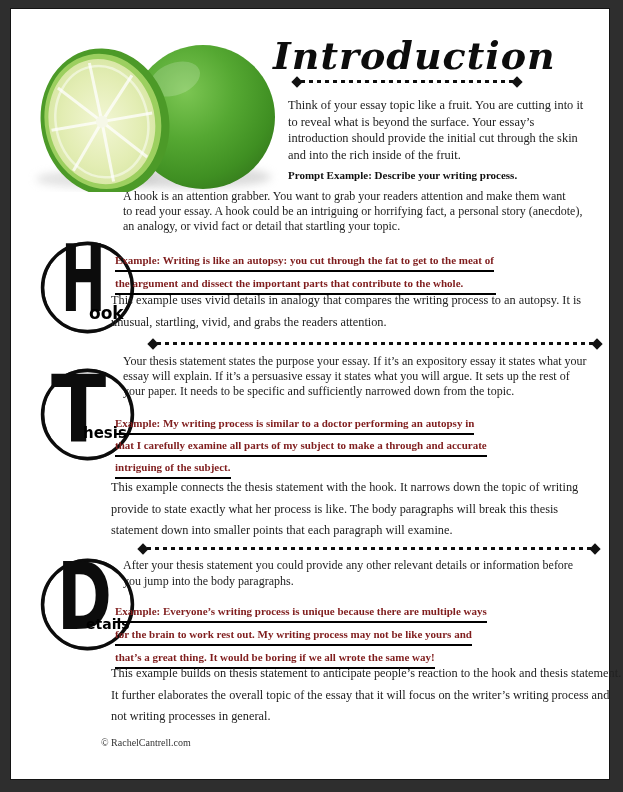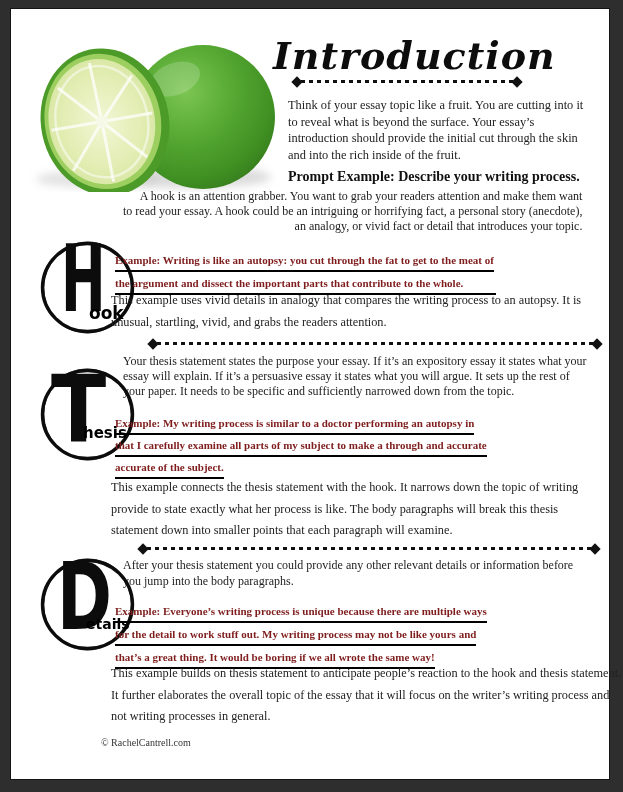--- a/index.html
+++ b/index.html
@@ -30,26 +30,26 @@
     flex:1;height:3px;
     background:repeating-linear-gradient(90deg,#111 0 4px,transparent 4px 8px);
   }
   .diamond{width:8px;height:8px;background:#111;transform:rotate(45deg);flex:0 0 auto;}
   .title-divider{left:282px;top:68px;width:228px;}
   .divider-2{left:138px;top:330px;width:452px;}
   .divider-3{left:128px;top:535px;width:460px;}
   
   .tline{white-space:nowrap;}
   .intro-para{position:absolute;left:277px;top:88px;width:330px;font-size:12.4px;line-height:16.5px;color:#222;}
-  .prompt-line{position:absolute;left:277px;top:160px;font-size:14px;font-weight:bold;color:#111;}
+  .prompt-line{position:absolute;left:277px;top:160px;font-size:11px;font-weight:bold;color:#111;}
   .para{position:absolute;font-size:12px;line-height:15px;color:#222;}
   .example{position:absolute;font-size:11px;font-weight:bold;color:#7f1d1d;}
   .example .tline{border-bottom:2px solid #000;padding-bottom:2px;line-height:15px;display:inline-block;}
   .expl{position:absolute;font-size:12.3px;color:#222;}
-  .s0-para{left:112px;top:180px;line-height:14.8px;text-align:right;}
+  .s0-para{left:112px;top:180px;line-height:14.8px;}
   .s0-example{left:104px;top:240px;line-height:23px;}
   .s0-expl{left:100px;top:280px;line-height:22px;}
   .s1-para{left:112px;top:345px;line-height:15px;}
   .s1-example{left:104px;top:404px;line-height:21px;}
   .s1-expl{left:100px;top:468px;line-height:21.5px;}
   .s2-para{left:112px;top:549px;line-height:15.5px;}
   .s2-example{left:104px;top:591px;line-height:22px;}
   .s2-expl{left:100px;top:654px;line-height:21.5px;}
   
   .badge{position:absolute;width:97px;height:97px;}
@@ -129,21 +129,21 @@
     <div class="doc-title">Introduction</div>
     <div class="divider title-divider">
       <span class="diamond"></span>
       <span class="dash"></span>
       <span class="diamond"></span>
     </div>
 
     <div class="intro-para"><span class="tline">Think of your essay topic like a fruit. You are cutting into it</span><br><span class="tline">to reveal what is beyond the surface. Your essay’s</span><br><span class="tline">introduction should provide the initial cut through the skin</span><br><span class="tline">and into the rich inside of the fruit.</span></div>
     <div class="prompt-line">Prompt Example: Describe your writing process.</div>
 
-    <div class="para s0-para"><span class="tline">A hook is an attention grabber. You want to grab your readers attention and make them want</span><br><span class="tline">to read your essay. A hook could be an intriguing or horrifying fact, a personal story (anecdote),</span><br><span class="tline">an analogy, or vivid fact or detail that introduces your topic.</span></div>
+    <div class="para s0-para"><span class="tline">A hook is an attention grabber. You want to grab your readers attention and make them want</span><br><span class="tline">to read your essay. A hook could be an intriguing or horrifying fact, a personal story (anecdote),</span><br><span class="tline">an analogy, or vivid fact or detail that startling your topic.</span></div>
     <div class="badge badge-hook">
       <svg width="97" height="97" viewBox="0 0 97 97">
         <ellipse cx="48.5" cy="48.5" rx="45" ry="44" fill="none" stroke="#0d0d0d" stroke-width="3.4"></ellipse>
         <ellipse cx="48.5" cy="48.5" rx="44" ry="45" fill="none" stroke="#0d0d0d" stroke-width="1.8" opacity="0.8" transform="rotate(14 48.5 48.5)"></ellipse>
       </svg>
       <span class="big">H</span>
       <span class="small">ook</span>
     </div>
     <div class="example s0-example"><span class="tline">Example: Writing is like an autopsy: you cut through the fat to get to the meat of</span><br><span class="tline">the argument and dissect the important parts that contribute to the whole.&nbsp;&nbsp;&nbsp;&nbsp;&nbsp;&nbsp;&nbsp;&nbsp;&nbsp;&nbsp;&nbsp;&nbsp;</span></div>
     <div class="expl s0-expl"><span class="tline">This example uses vivid details in analogy that compares the writing process to an autopsy. It is</span><br><span class="tline">unusual, startling, vivid, and grabs the readers attention.</span></div>
@@ -156,37 +156,37 @@
 
     <div class="para s1-para"><span class="tline">Your thesis statement states the purpose your essay. If it’s an expository essay it states what your</span><br><span class="tline">essay will explain. If it’s a persuasive essay it states what you will argue. It sets up the rest of</span><br><span class="tline">your paper. It needs to be specific and sufficiently narrowed down from the topic.</span></div>
     <div class="badge badge-thesis">
       <svg width="97" height="97" viewBox="0 0 97 97">
         <ellipse cx="48.5" cy="48.5" rx="45" ry="44" fill="none" stroke="#0d0d0d" stroke-width="3.4"></ellipse>
         <ellipse cx="48.5" cy="48.5" rx="44" ry="45" fill="none" stroke="#0d0d0d" stroke-width="1.8" opacity="0.8" transform="rotate(-12 48.5 48.5)"></ellipse>
       </svg>
       <span class="big">T</span>
       <span class="small">hesis</span>
     </div>
-    <div class="example s1-example"><span class="tline">Example: My writing process is similar to a doctor performing an autopsy in</span><br><span class="tline">that I carefully examine all parts of my subject to make a through and accurate</span><br><span class="tline">accurate of the subject.</span></div>
+    <div class="example s1-example"><span class="tline">Example: My writing process is similar to a doctor performing an autopsy in</span><br><span class="tline">that I carefully examine all parts of my subject to make a through and accurate</span><br><span class="tline">intriguing of the subject.</span></div>
     <div class="expl s1-expl"><span class="tline">This example connects the thesis statement with the hook. It narrows down the topic of writing</span><br><span class="tline">provide to state exactly what her process is like. The body paragraphs will break this thesis</span><br><span class="tline">statement down into smaller points that each paragraph will examine.</span></div>
 
     <div class="divider divider-3">
       <span class="diamond"></span>
       <span class="dash"></span>
       <span class="diamond"></span>
     </div>
 
     <div class="para s2-para"><span class="tline">After your thesis statement you could provide any other relevant details or information before</span><br><span class="tline">you jump into the body paragraphs.</span></div>
     <div class="badge badge-details">
       <svg width="97" height="97" viewBox="0 0 97 97">
         <ellipse cx="48.5" cy="48.5" rx="45" ry="44" fill="none" stroke="#0d0d0d" stroke-width="3.4"></ellipse>
         <ellipse cx="48.5" cy="48.5" rx="44" ry="45" fill="none" stroke="#0d0d0d" stroke-width="1.8" opacity="0.8" transform="rotate(18 48.5 48.5)"></ellipse>
       </svg>
       <span class="big">D</span>
       <span class="small">etails</span>
     </div>
-    <div class="example s2-example"><span class="tline">Example: Everyone’s writing process is unique because there are multiple ways</span><br><span class="tline">for the detail to work stuff out. My writing process may not be like yours and</span><br><span class="tline">that’s a great thing. It would be boring if we all wrote the same way!</span></div>
+    <div class="example s2-example"><span class="tline">Example: Everyone’s writing process is unique because there are multiple ways</span><br><span class="tline">for the brain to work rest out. My writing process may not be like yours and</span><br><span class="tline">that’s a great thing. It would be boring if we all wrote the same way!</span></div>
     <div class="expl s2-expl"><span class="tline">This example builds on thesis statement to anticipate people’s reaction to the hook and thesis statement.</span><br><span class="tline">It further elaborates the overall topic of the essay that it will focus on the writer’s writing process and</span><br><span class="tline">not writing processes in general.</span></div>
 
     <div class="footer">© RachelCantrell.com</div>
 
   </div>
 </div>
 
 </body></html>

